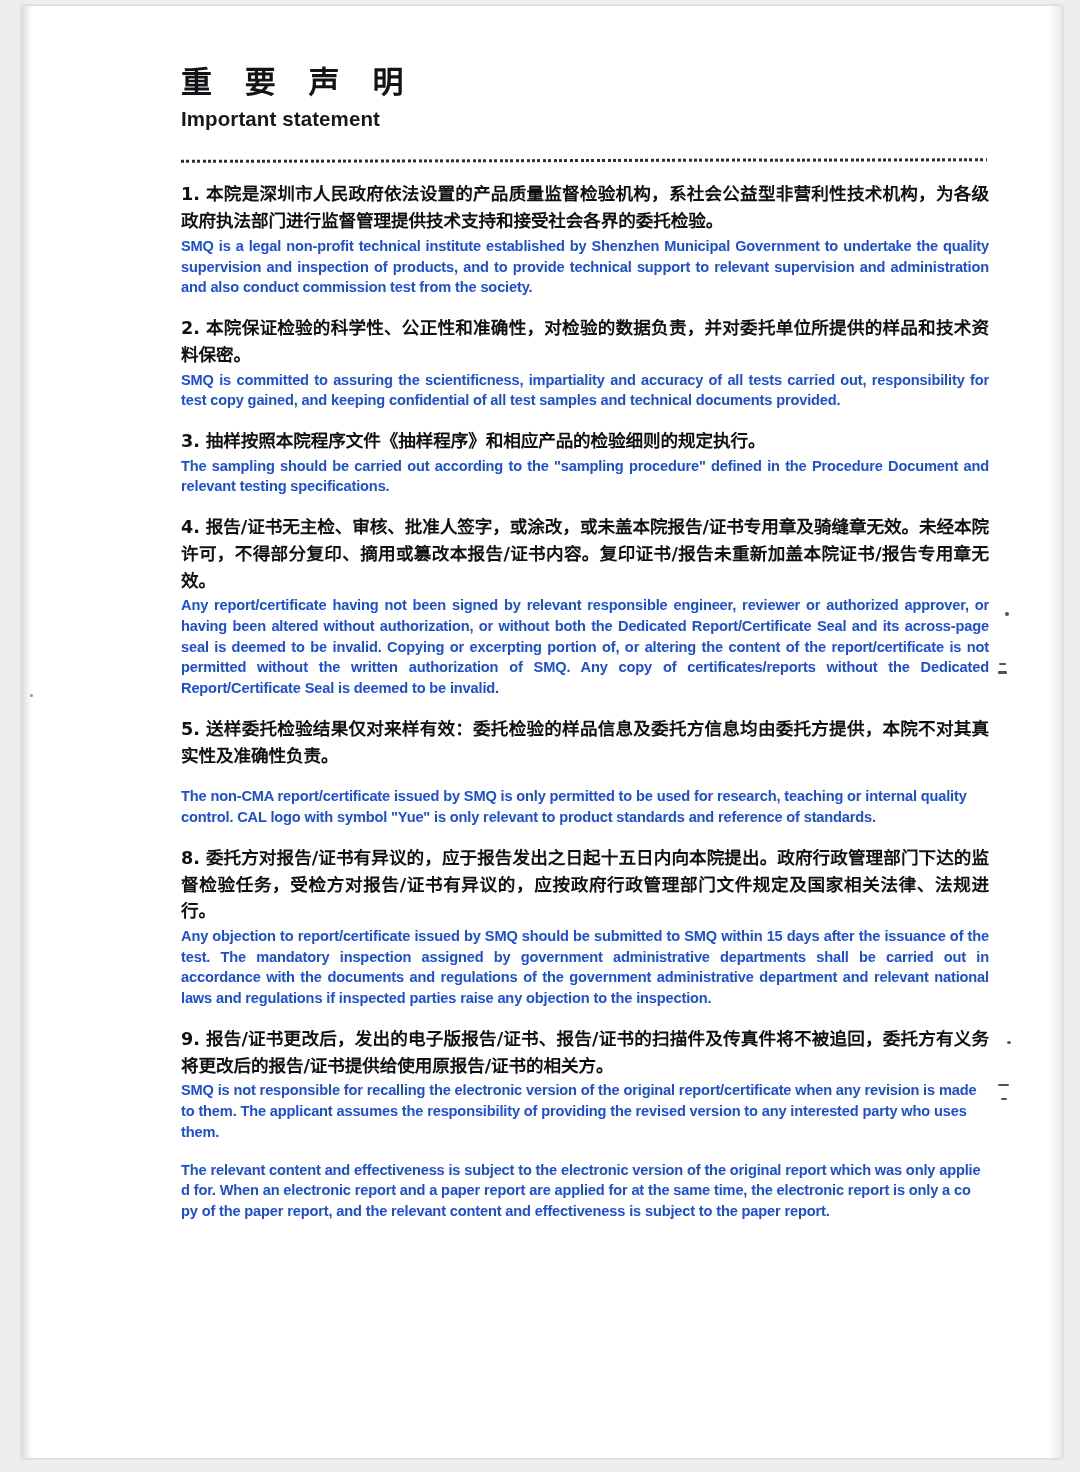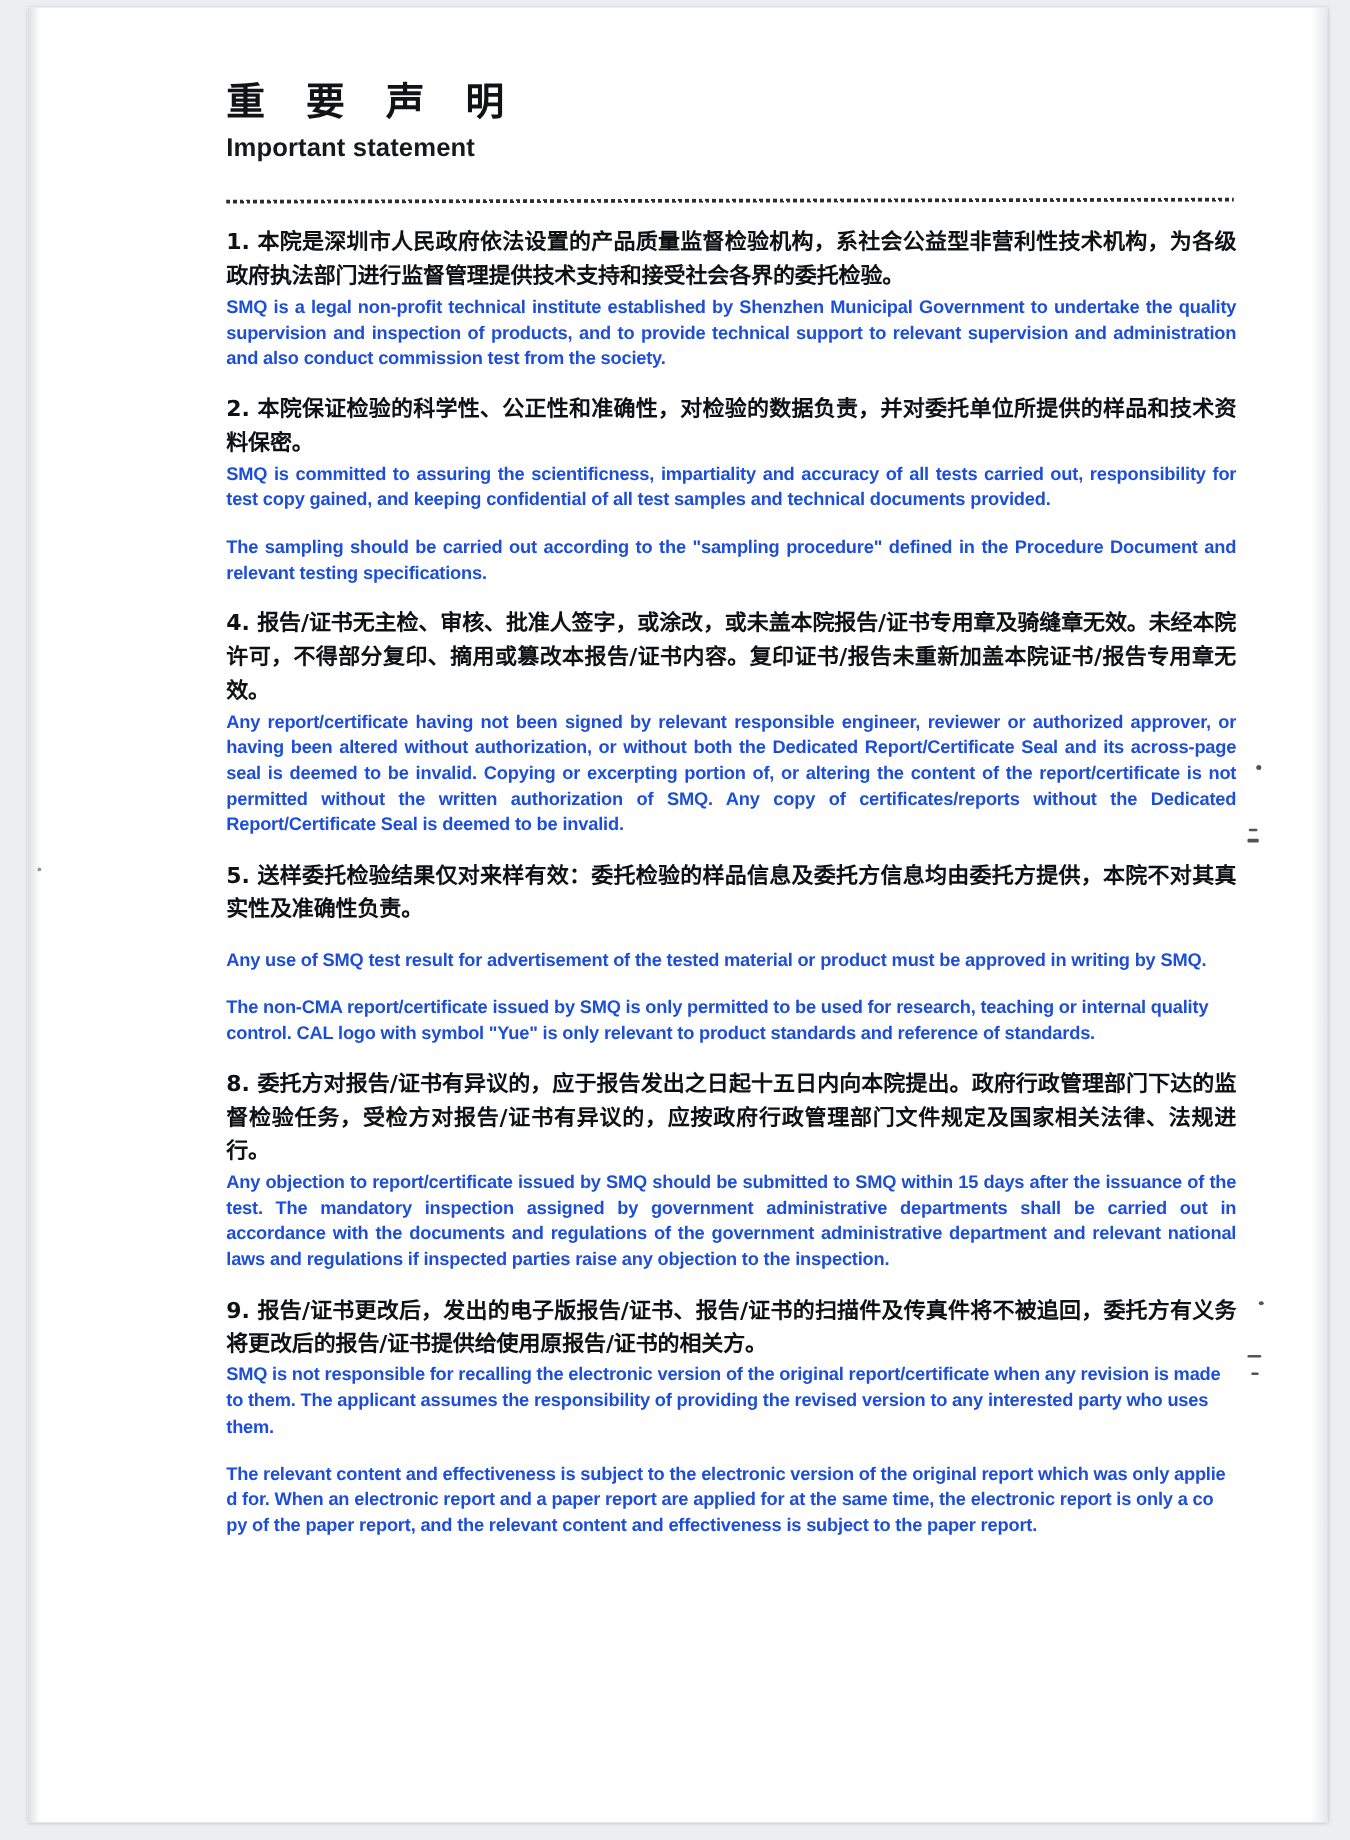--- a/index.html
+++ b/index.html
@@ -140,34 +140,34 @@
         <p class="cn">1. 本院是深圳市人民政府依法设置的产品质量监督检验机构，系社会公益型非营利性技术机构，为各级政府执法部门进行监督管理提供技术支持和接受社会各界的委托检验。</p>
         <p class="en">SMQ is a legal non-profit technical institute established by Shenzhen Municipal Government to undertake the quality supervision and inspection of products, and to provide technical support to relevant supervision and administration and also conduct commission test from the society.</p>
       </div>
 
       <div class="clause">
         <p class="cn">2. 本院保证检验的科学性、公正性和准确性，对检验的数据负责，并对委托单位所提供的样品和技术资料保密。</p>
         <p class="en">SMQ is committed to assuring the scientificness, impartiality and accuracy of all tests carried out, responsibility for test copy gained, and keeping confidential of all test samples and technical documents provided.</p>
       </div>
 
       <div class="clause">
+        <p class="cn">3. 抽样按照本院程序文件《抽样程序》和相应产品的检验细则的规定执行。</p>
         <p class="en">The sampling should be carried out according to the "sampling procedure" defined in the Procedure Document and relevant testing specifications.</p>
       </div>
 
       <div class="clause">
         <p class="cn">4. 报告/证书无主检、审核、批准人签字，或涂改，或未盖本院报告/证书专用章及骑缝章无效。未经本院许可，不得部分复印、摘用或篡改本报告/证书内容。复印证书/报告未重新加盖本院证书/报告专用章无效。</p>
         <p class="en">Any report/certificate having not been signed by relevant responsible engineer, reviewer or authorized approver, or having been altered without authorization, or without both the Dedicated Report/Certificate Seal and its across-page seal is deemed to be invalid. Copying or excerpting portion of, or altering the content of the report/certificate is not permitted without the written authorization of SMQ. Any copy of certificates/reports without the Dedicated Report/Certificate Seal is deemed to be invalid.</p>
       </div>
 
       <div class="clause">
         <p class="cn">5. 送样委托检验结果仅对来样有效：委托检验的样品信息及委托方信息均由委托方提供，本院不对其真实性及准确性负责。</p>
       </div>
 
       <div class="clause">
-        <p class="en tight">Any use of SMQ test result for advertisement of the tested material or product must be approved in writing by SMQ.</p>
       </div>
 
       <div class="clause">
         <p class="en tight">The non-CMA report/certificate issued by SMQ is only permitted to be used for research, teaching or internal quality control. CAL logo with symbol  "Yue" is only relevant to product standards and reference of standards.</p>
       </div>
 
       <div class="clause">
         <p class="cn">8. 委托方对报告/证书有异议的，应于报告发出之日起十五日内向本院提出。政府行政管理部门下达的监督检验任务，受检方对报告/证书有异议的，应按政府行政管理部门文件规定及国家相关法律、法规进行。</p>
         <p class="en">Any objection to report/certificate issued by SMQ should be submitted to SMQ within 15 days after the issuance of the test. The mandatory inspection assigned by government administrative departments shall be carried out in accordance with the documents and regulations of the government administrative department and relevant national laws and regulations if inspected parties raise any objection to the inspection.</p>
       </div>

